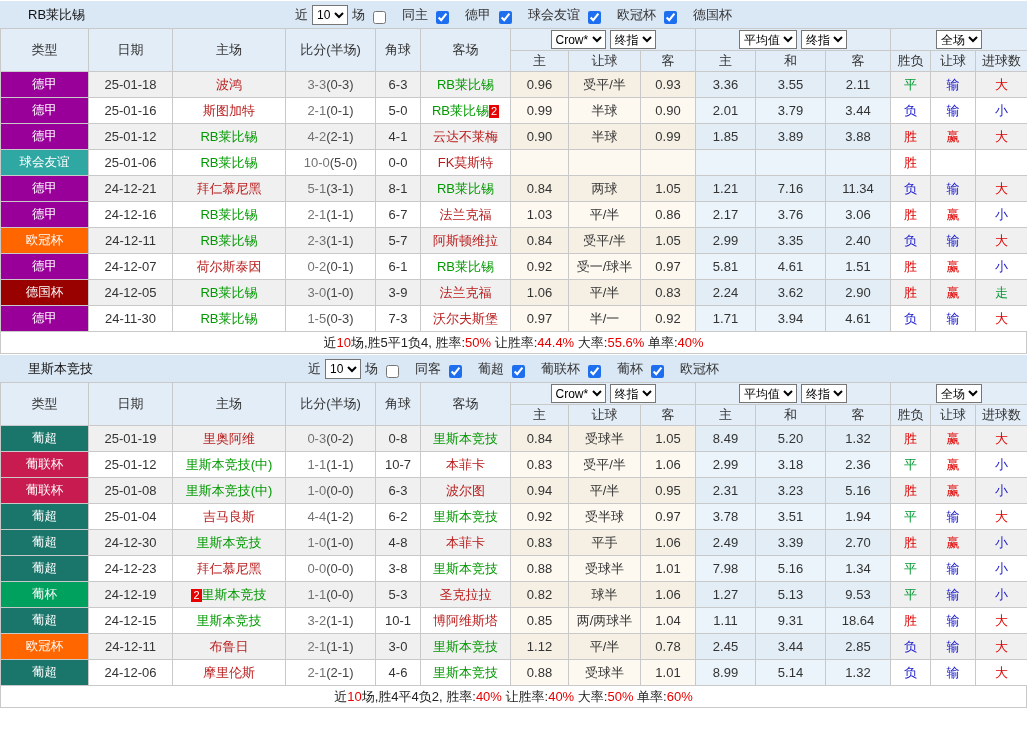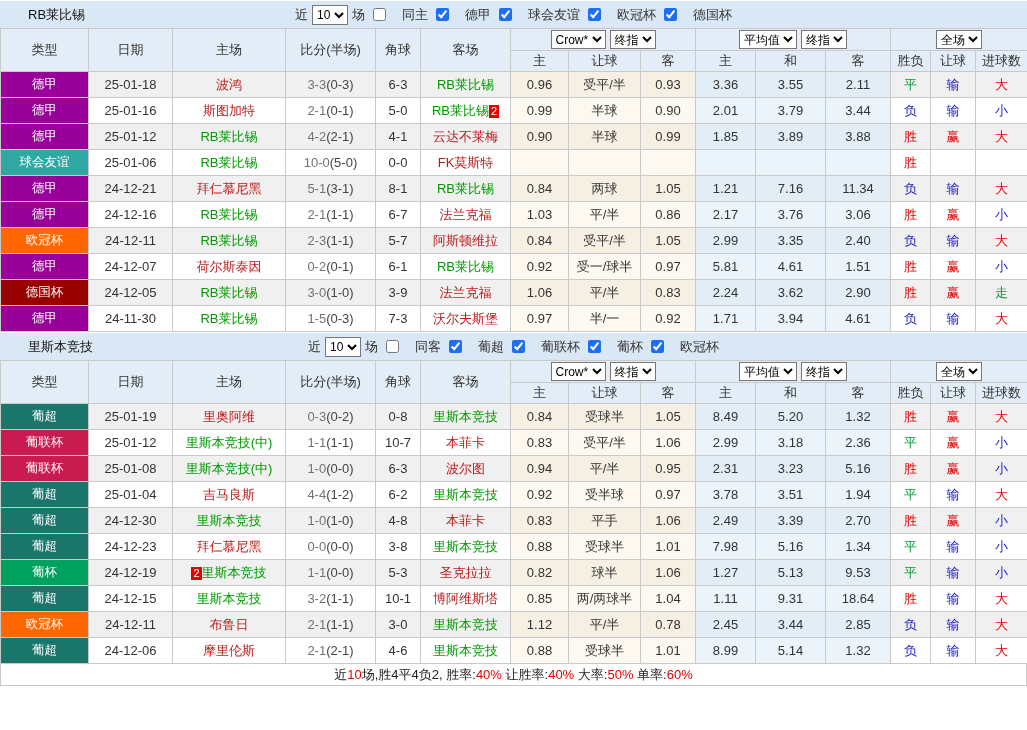--- a/index.html
+++ b/index.html
@@ -11,21 +11,21 @@
   .topbar .title { font-size:15px; font-weight:bold; letter-spacing:1px; margin-right:14px; }
   .radio-opt { display:inline-flex; align-items:center; gap:5px; margin-left:12px; font-size:13px; cursor:pointer; }
   .radio { width:12px; height:12px; border-radius:50%; background:#fff; display:inline-block; position:relative; }
   .radio.checked::after { content:""; position:absolute; left:2px; top:2px; right:2px; bottom:2px; border-radius:50%; background:#2B6FE3; }
 
   
   .sec-head { height:28px; background:#DAE7F4; position:relative; display:flex; align-items:center; justify-content:center; border-top:1px solid #fff; }
   .sec-head .team-name { position:absolute; left:28px; font-size:13px; color:#111; }
   .filters { display:flex; align-items:center; gap:4px; font-size:13px; }
   .filters select { height:20px; font-size:12px; border:1px solid #767676; background:#fff; }
-  .filters label.cb { display:inline-flex; align-items:center; gap:15px; cursor:pointer; }
+  .filters label.cb { display:inline-flex; align-items:flex-end; gap:15px; cursor:pointer; }
   .filters input[type=checkbox] { width:13px; height:13px; accent-color:#1E6EF0; margin:0 1px 0 4px; }
 
   
   table { width:1027px; border-collapse:collapse; table-layout:fixed; }
   th, td { border:1px solid #C9C9C9; text-align:center; font-weight:normal; overflow:hidden; white-space:nowrap; }
   thead th { background:#E3EDF7; font-size:13px; color:#333; }
   thead tr.r1 th { height:22px; }
   thead tr.r2 th { height:17px; }
   thead select { height:19px; font-size:12px; border:1px solid #767676; background:#fff; margin:0 2px; }
   tbody td { height:26px; font-size:13px; background:#fff; }
@@ -296,20 +296,21 @@
           <td class="crw">0.92</td>
           <td class="avg">1.71</td>
           <td class="avg">3.94</td>
           <td class="avg">4.61</td>
           <td class="rs"><span class="rs-t" style="color: rgb(32, 32, 204);">负</span></td>
           <td class="rs"><span class="rs-t" style="color: rgb(32, 32, 204);">输</span></td>
           <td class="rs"><span class="rs-t" style="color: rgb(224, 0, 0);">大</span></td>
         </tr>
       </tbody>
   </table>
+  <div class="summary" id="summary-0"><span class="blk">近</span><span class="red">10</span><span class="blk">场,胜5平1负4, 胜率:</span><span class="red">50%</span><span class="blk"> 让胜率:</span><span class="red">44.4%</span><span class="blk"> 大率:</span><span class="red">55.6%</span><span class="blk"> 单率:</span><span class="red">40%</span></div>
 
   <div class="sec-head">
     <span class="team-name">里斯本竞技</span>
     <div class="filters" id="filters-1">
         <span>近</span>
         <select><option>10</option></select>
         <span>场</span>
         <label class="cb">
           <input type="checkbox" style="">
           <span>同客</span>

